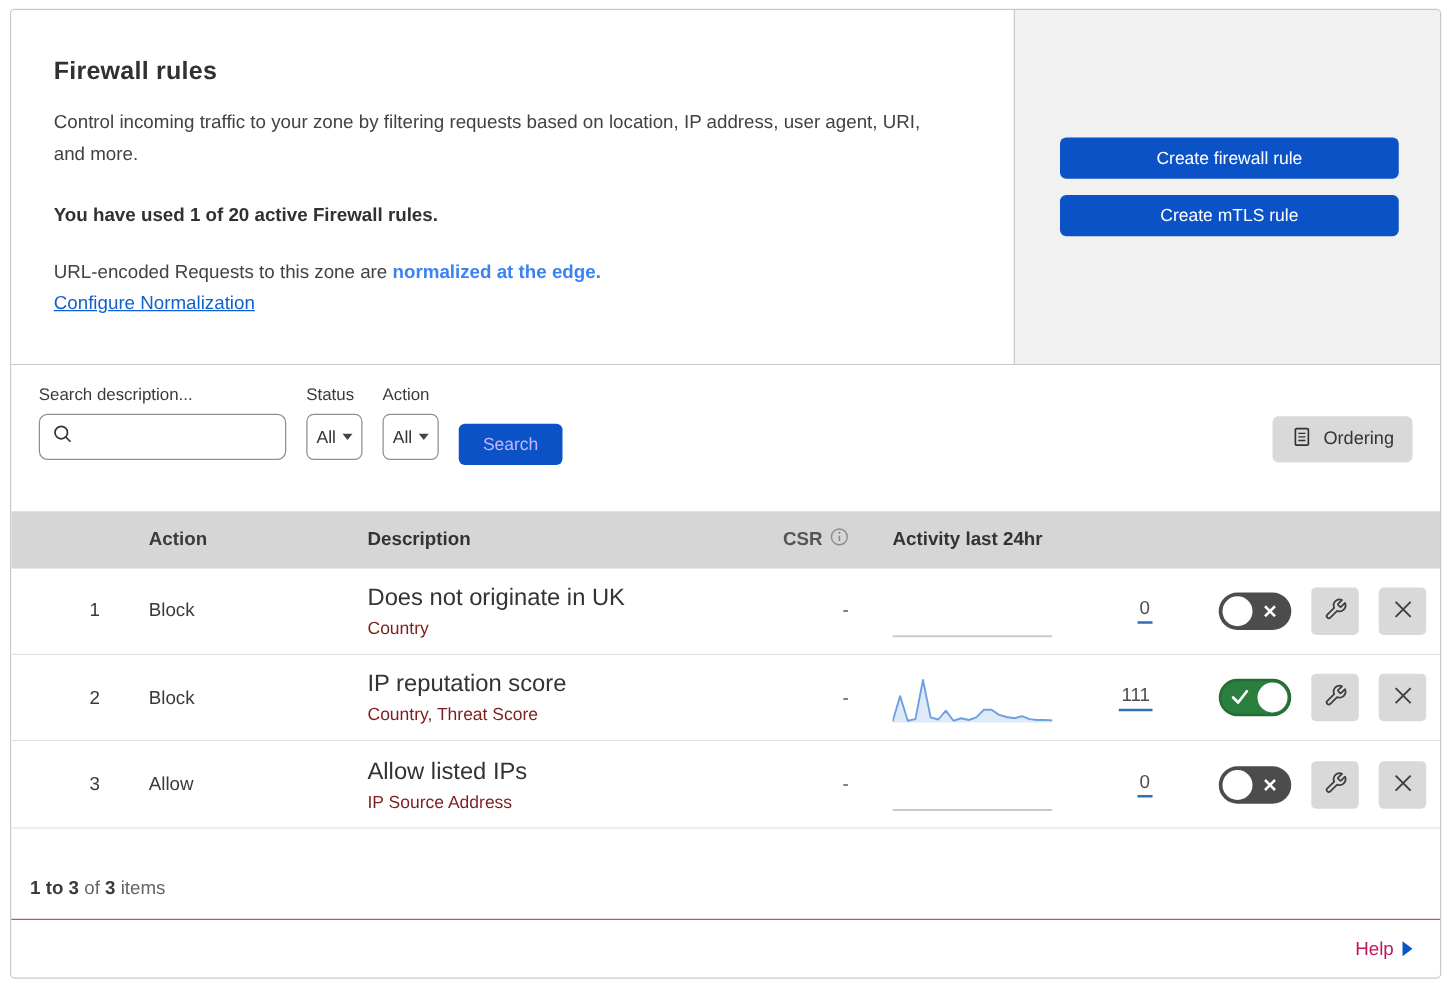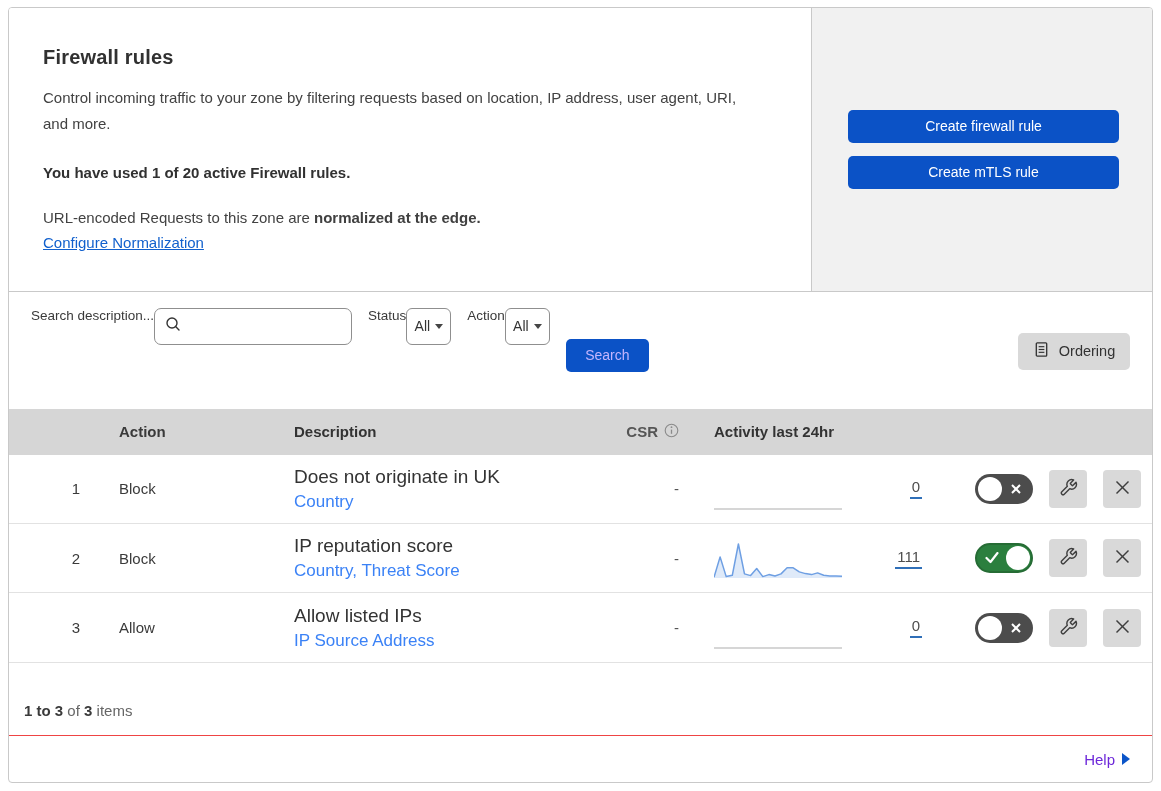--- a/index.html
+++ b/index.html
@@ -19,30 +19,30 @@
     overflow: hidden;
   }
   
   .head { display: flex; border-bottom: 1px solid #c9c9c9; height: 286px; }
   .head-left { flex: 1; background: #fff; border-right: 1px solid #c9c9c9; padding: 38px 40px 0 34px; }
   .head-right { width: 340px; background: #f1f1f1; display: flex; flex-direction: column; justify-content: center; gap: 13px; padding: 0 33px 0 36px; }
   .page-title { font-size: 20px; font-weight: 700; color: #313131; letter-spacing: .2px; }
   .desc { margin-top: 16px; font-size: 15px; line-height: 1.75; color: #424242; max-width: 710px; }
   .usage { margin-top: 26px; font-size: 15px; font-weight: 700; color: #313131; }
   .norm { margin-top: 28px; font-size: 15px; color: #424242; }
-  .norm b { color: #404040; }
+  .norm b { color: #3b82f6; }
   .norm-link { display: inline-block; margin-top: 8px; font-size: 15px; color: #1160cd; text-decoration: underline; cursor: pointer; }
   .btn-primary {
     display: block; width: 271px; height: 33px;
     background: #0b52c6; color: #fff; border: none; border-radius: 5px;
     font-size: 14px; font-family: inherit; cursor: pointer; text-align: center;
   }
   
   .filters { height: 118px; padding: 16px 22px 0 22px; display: flex; align-items: flex-start; }
-  .f-group { display: flex; margin-right: 16px; }
+  .f-group { display: flex; flex-direction: column; margin-right: 16px; }
   .f-label { font-size: 13.5px; color: #3a3a3a; margin-bottom: 8px; }
   .search-box {
     width: 198px; height: 37px; border: 1px solid #8f8f8f; border-radius: 7px;
     display: flex; align-items: center; padding: 0 10px; background: #fff;
   }
   .search-box input { border: none; outline: none; flex: 1; font-size: 14px; font-family: inherit; margin-left: 7px; background: transparent; }
   .select-box {
     width: 45px; height: 37px; border: 1px solid #8f8f8f; border-radius: 6px;
     display: flex; align-items: center; justify-content: center; gap: 5px;
     font-size: 14px; color: #333; background: #fff; cursor: pointer;
@@ -60,41 +60,41 @@
     display: flex; align-items: center; justify-content: center; gap: 9px;
   }
   
   .thead { height: 46px; background: #d6d6d6; display: flex; align-items: center; font-size: 15px; font-weight: 700; color: #333; }
   .trow { height: 70px; display: flex; align-items: center; border-bottom: 1px solid #e2e2e2; background: #fff; }
   .trow:last-of-type { height: 65px; }
   .c-num { width: 95px; text-align: right; padding-right: 24px; font-size: 15px; color: #3a3a3a; }
   .c-action { width: 175px; padding-left: 15px; font-size: 15px; color: #3a3a3a; }
   .c-desc { flex: 1; padding-left: 15px; }
   .c-desc .d-title { font-size: 19px; color: #333; }
-  .c-desc .d-sub { font-size: 17px; color: #3b82f6; margin-top: 4px; }
+  .c-desc .d-sub { font-size: 14px; color: #7f1d1d; margin-top: 4px; }
   .c-csr { width: 90px; text-align: right; font-size: 15px; color: #555; display: flex; align-items: center; justify-content: flex-end; gap: 6px; }
   .c-activity { width: 255px; padding-left: 35px; display: flex; align-items: center; }
   .spark { width: 128px; height: 44px; margin-top: 6px; }
   .act-count { margin-left: auto; margin-right: 12px; font-size: 15px; color: #4e4e4e; border-bottom: 2px solid #2f6fb8; padding: 0 2px 2px 2px; cursor: pointer; }
   .c-controls { width: 218px; display: flex; align-items: center; justify-content: flex-end; gap: 16px; padding-right: 11px; }
   
   .toggle { width: 58px; height: 30px; border-radius: 15px; display: flex; align-items: center; cursor: pointer; }
   .toggle .knob { width: 24px; height: 24px; border-radius: 50%; background: #fff; flex: 0 0 auto; }
   .toggle .glyph { flex: 1; display: flex; align-items: center; justify-content: center; }
   .toggle.off { background: #4c4c4c; padding: 3px; }
   .toggle.on { background: #2b7f3e; border: 2px solid #266c35; padding: 1px; }
   .icon-btn {
     width: 38px; height: 38px; background: #d9d9d9; border: none; border-radius: 4px;
     display: flex; align-items: center; justify-content: center; cursor: pointer;
   }
   
   .tfoot { height: 74px; border-bottom: 1px solid #ef4444; display: flex; align-items: flex-end; padding: 0 0 16px 15px; font-size: 15px; color: #666; }
   .tfoot b { color: #3a3a3a; }
   .helpbar { height: 46px; display: flex; align-items: center; justify-content: flex-end; padding-right: 22px; }
-  .help-link { font-size: 15px; color: #6d28d9; cursor: pointer; display: flex; align-items: center; gap: 7px; }
+  .help-link { font-size: 15px; color: #be185d; cursor: pointer; display: flex; align-items: center; gap: 7px; }
   .arrow-right { width: 0; height: 0; border-top: 6px solid transparent; border-bottom: 6px solid transparent; border-left: 8px solid #0b55c9; }
 </style>
 </head>
 <body>
 
 <div class="card">
 
   <div class="head">
     <div class="head-left">
       <div class="page-title">Firewall rules</div>

